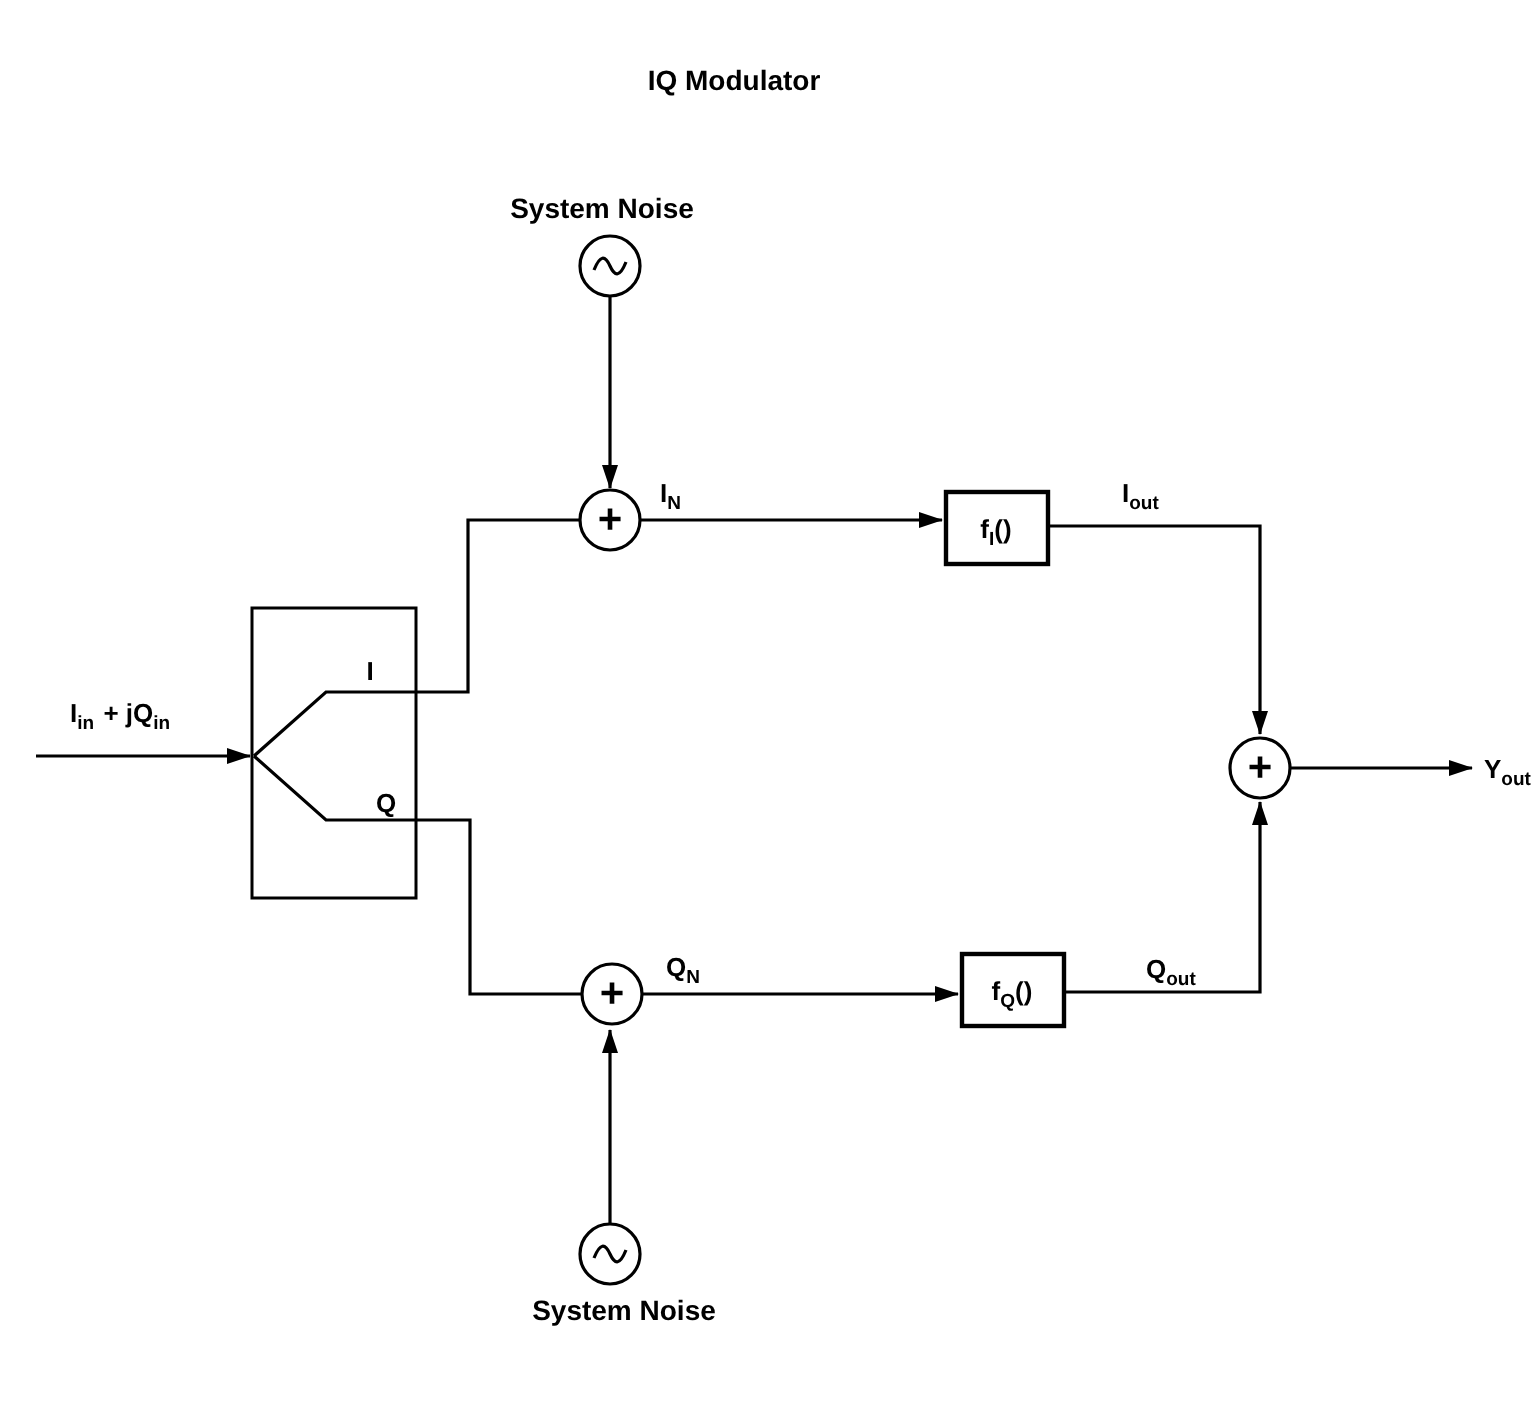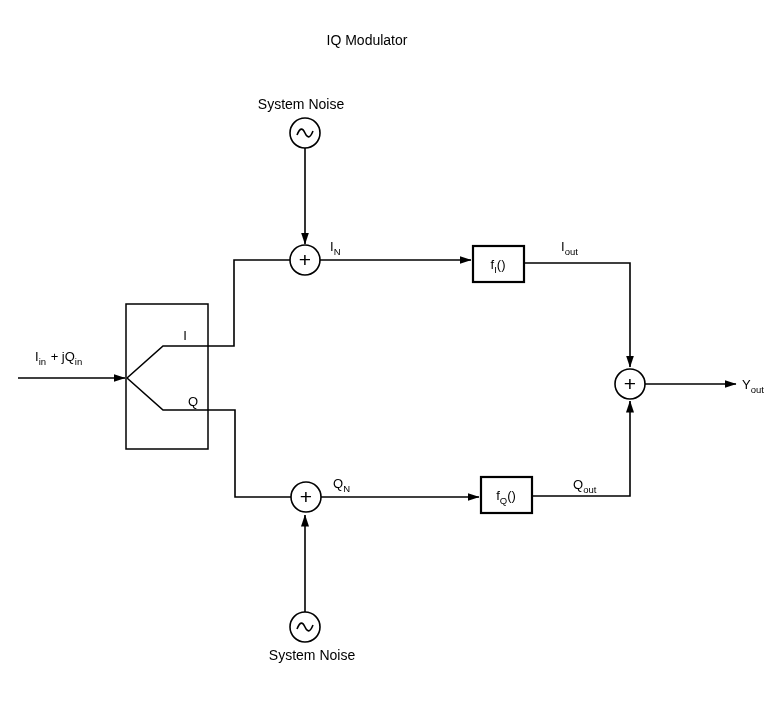--- a/index.html
+++ b/index.html
@@ -1,16 +1,16 @@
 <!DOCTYPE html>
 <html><head>
 <meta charset="utf-8">
 <style>
   html,body{margin:0;padding:0;background:#ffffff;}
-  .stage{position:relative;width:768px;height:705px;background:#ffffff;overflow:hidden;}
+  .stage{position:relative;width:768px;height:705px;background:#ffffff;overflow:hidden;font-weight:bold;}
   svg{display:block;}
   .ink-line{stroke:#000000;stroke-width:1.6;fill:none;}
   .node-circle{stroke:#000000;stroke-width:1.6;fill:#ffffff;}
   .func-box{stroke:#000000;stroke-width:2.2;fill:#ffffff;}
   .split-box{stroke:#000000;stroke-width:1.5;fill:#ffffff;}
   text{font-family:"Liberation Sans", sans-serif;fill:#000000;}
   .lbl{font-size:13px;}
   .lbl-lg{font-size:14px;}
   .sub{font-size:9.5px;}
   .plus{font-size:21px;}

